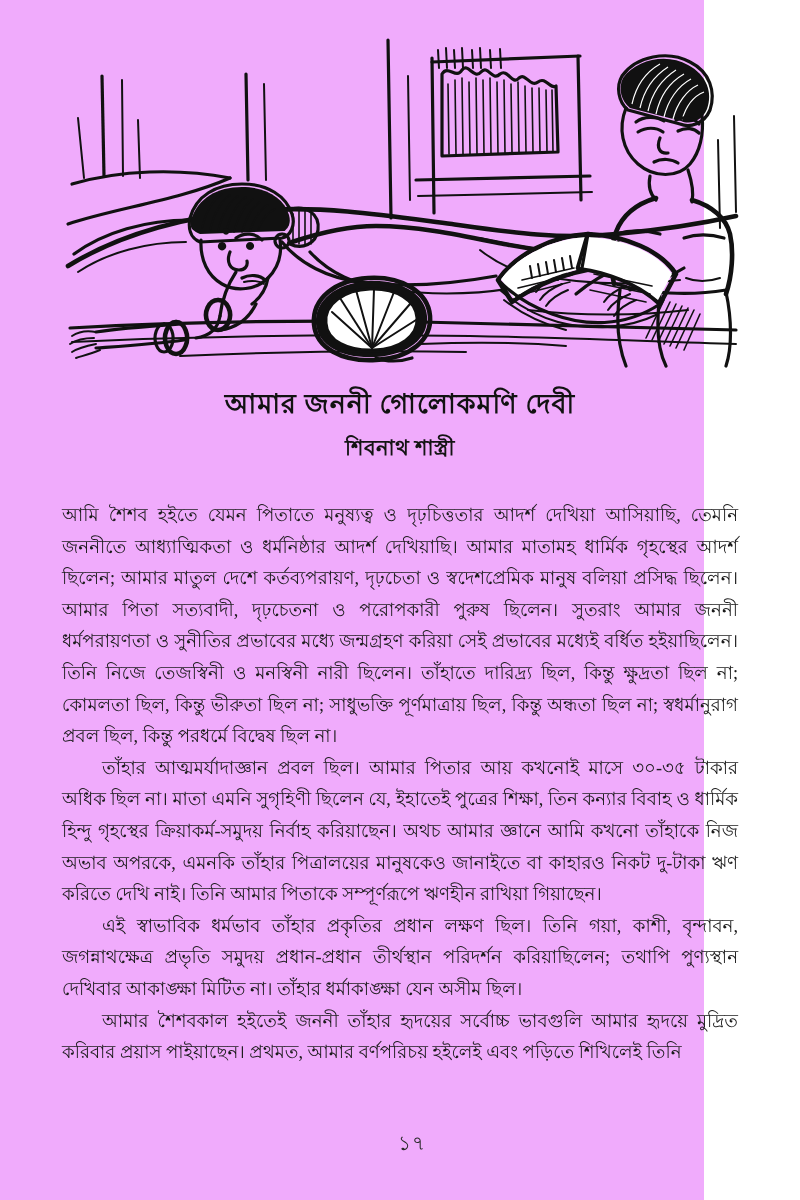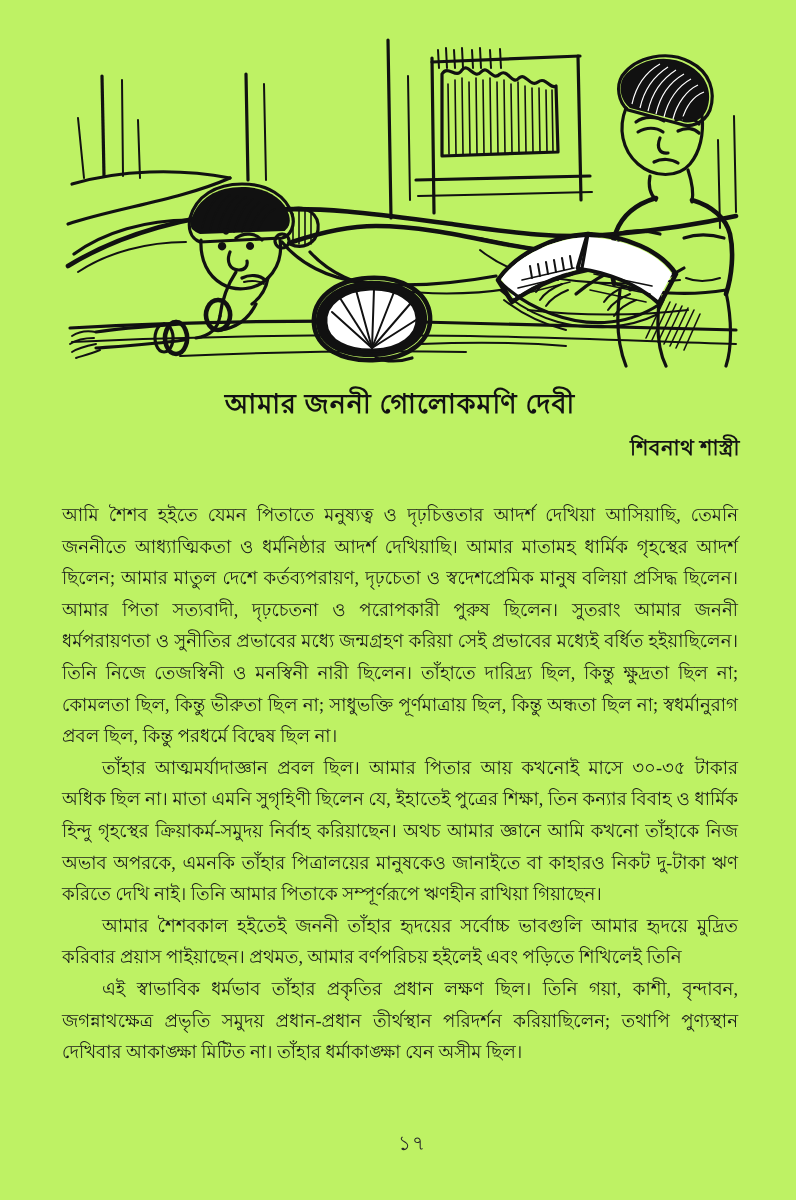--- a/index.html
+++ b/index.html
@@ -5,22 +5,22 @@
   html,body{margin:0;padding:0;}
   body{
     width:800px;height:1200px;
     background:#ffffff;
     font-family:"Liberation Serif", serif;
     overflow:hidden;
     position:relative;
   }
   .page{
     position:relative;
-    width:796px;height:1200px;
-    background:#bef264;
+    width:704px;height:1200px;
+    background:#f0abfc;
     box-sizing:border-box;
   }
 
   
   .illustration{
     position:absolute;
     left:60px; top:28px;
     width:680px; height:340px;
   }
   .illustration svg{display:block;width:100%;height:100%;}
@@ -41,21 +41,20 @@
     line-height:1.25;
     margin:0;
   }
   .doc-author{
     font-family:"Liberation Serif", serif;
     font-size:21px;
     font-weight:700;
     color:#141414;
     letter-spacing:.5px;
     margin:10px 0 0 0;
-    text-align:right;
   }
 
   
   .body-text{
     position:absolute;
     left:62px; top:500px;
     width:676px;
     color:#1a1a1a;
     font-family:"Liberation Serif", serif;
     font-size:18.2px;
@@ -391,19 +390,19 @@
   </div>
 
   <div class="title-block">
     <h1 class="doc-title">আমার জননী গোলোকমণি দেবী</h1>
     <div class="doc-author">শিবনাথ শাস্ত্রী</div>
   </div>
 
   <div class="body-text">
     <p class="first">আমি শৈশব হইতে যেমন পিতাতে মনুষ্যত্ব ও দৃঢ়চিত্ততার আদর্শ দেখিয়া আসিয়াছি, তেমনি জননীতে আধ্যাত্মিকতা ও ধর্মনিষ্ঠার আদর্শ দেখিয়াছি। আমার মাতামহ ধার্মিক গৃহস্থের আদর্শ ছিলেন; আমার মাতুল দেশে কর্তব্যপরায়ণ, দৃঢ়চেতা ও স্বদেশপ্রেমিক মানুষ বলিয়া প্রসিদ্ধ ছিলেন। আমার পিতা সত্যবাদী, দৃঢ়চেতনা ও পরোপকারী পুরুষ ছিলেন। সুতরাং আমার জননী ধর্মপরায়ণতা ও সুনীতির প্রভাবের মধ্যে জন্মগ্রহণ করিয়া সেই প্রভাবের মধ্যেই বর্ধিত হইয়াছিলেন। তিনি নিজে তেজস্বিনী ও মনস্বিনী নারী ছিলেন। তাঁহাতে দারিদ্র্য ছিল, কিন্তু ক্ষুদ্রতা ছিল না; কোমলতা ছিল, কিন্তু ভীরুতা ছিল না; সাধুভক্তি পূর্ণমাত্রায় ছিল, কিন্তু অন্ধতা ছিল না; স্বধর্মানুরাগ প্রবল ছিল, কিন্তু পরধর্মে বিদ্বেষ ছিল না।</p>
     <p>তাঁহার আত্মমর্যাদাজ্ঞান প্রবল ছিল। আমার পিতার আয় কখনোই মাসে ৩০-৩৫ টাকার অধিক ছিল না। মাতা এমনি সুগৃহিণী ছিলেন যে, ইহাতেই পুত্রের শিক্ষা, তিন কন্যার বিবাহ ও ধার্মিক হিন্দু গৃহস্থের ক্রিয়াকর্ম-সমুদয় নির্বাহ করিয়াছেন। অথচ আমার জ্ঞানে আমি কখনো তাঁহাকে নিজ অভাব অপরকে, এমনকি তাঁহার পিত্রালয়ের মানুষকেও জানাইতে বা কাহারও নিকট দু-টাকা ঋণ করিতে দেখি নাই। তিনি আমার পিতাকে সম্পূর্ণরূপে ঋণহীন রাখিয়া গিয়াছেন।</p>
+    <p>এই স্বাভাবিক ধর্মভাব তাঁহার প্রকৃতির প্রধান লক্ষণ ছিল। তিনি গয়া, কাশী, বৃন্দাবন, জগন্নাথক্ষেত্র প্রভৃতি সমুদয় প্রধান-প্রধান তীর্থস্থান পরিদর্শন করিয়াছিলেন; তথাপি পুণ্যস্থান দেখিবার আকাঙ্ক্ষা মিটিত না। তাঁহার ধর্মাকাঙ্ক্ষা যেন অসীম ছিল।</p>
     <p>আমার শৈশবকাল হইতেই জননী তাঁহার হৃদয়ের সর্বোচ্চ ভাবগুলি আমার হৃদয়ে মুদ্রিত করিবার প্রয়াস পাইয়াছেন। প্রথমত, আমার বর্ণপরিচয় হইলেই এবং পড়িতে শিখিলেই তিনি</p>
-    <p>এই স্বাভাবিক ধর্মভাব তাঁহার প্রকৃতির প্রধান লক্ষণ ছিল। তিনি গয়া, কাশী, বৃন্দাবন, জগন্নাথক্ষেত্র প্রভৃতি সমুদয় প্রধান-প্রধান তীর্থস্থান পরিদর্শন করিয়াছিলেন; তথাপি পুণ্যস্থান দেখিবার আকাঙ্ক্ষা মিটিত না। তাঁহার ধর্মাকাঙ্ক্ষা যেন অসীম ছিল।</p>
   </div>
 
   <div class="page-number">১৭</div>
 
 </div>
 
 </body></html>

